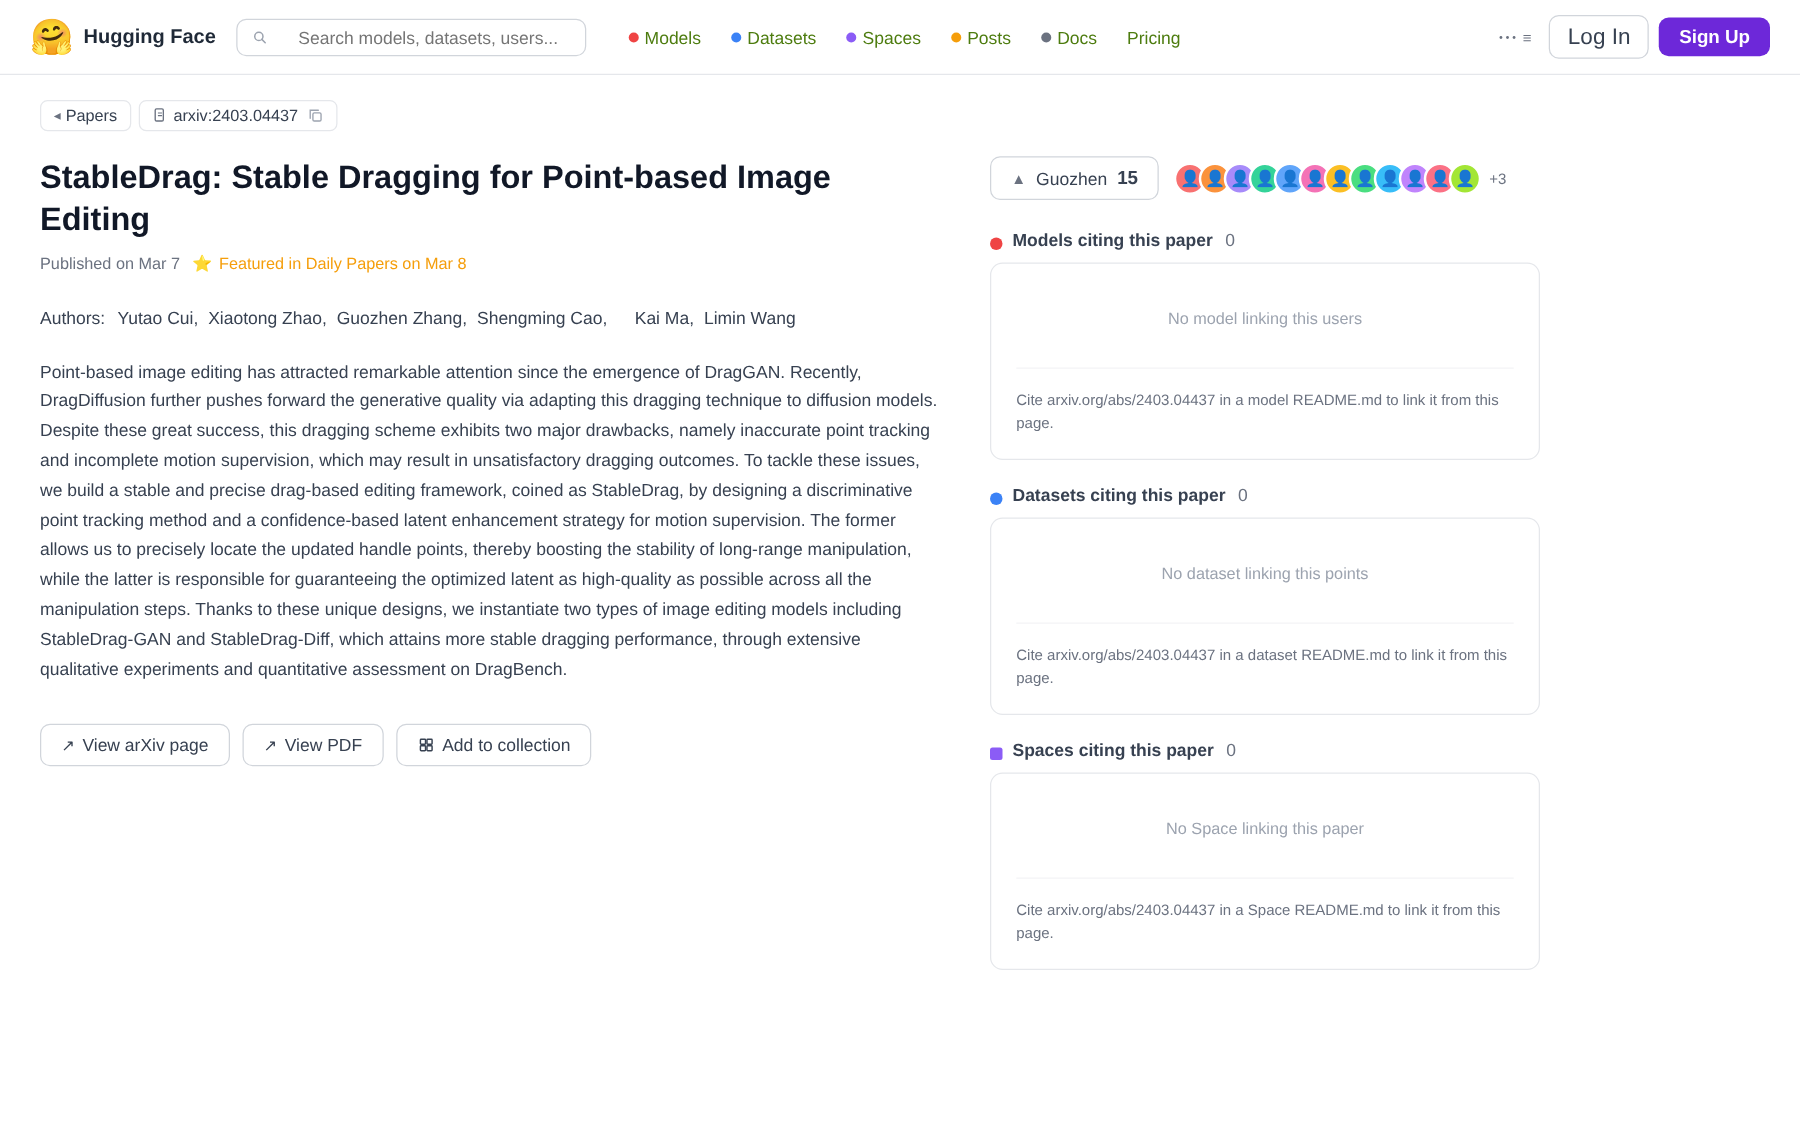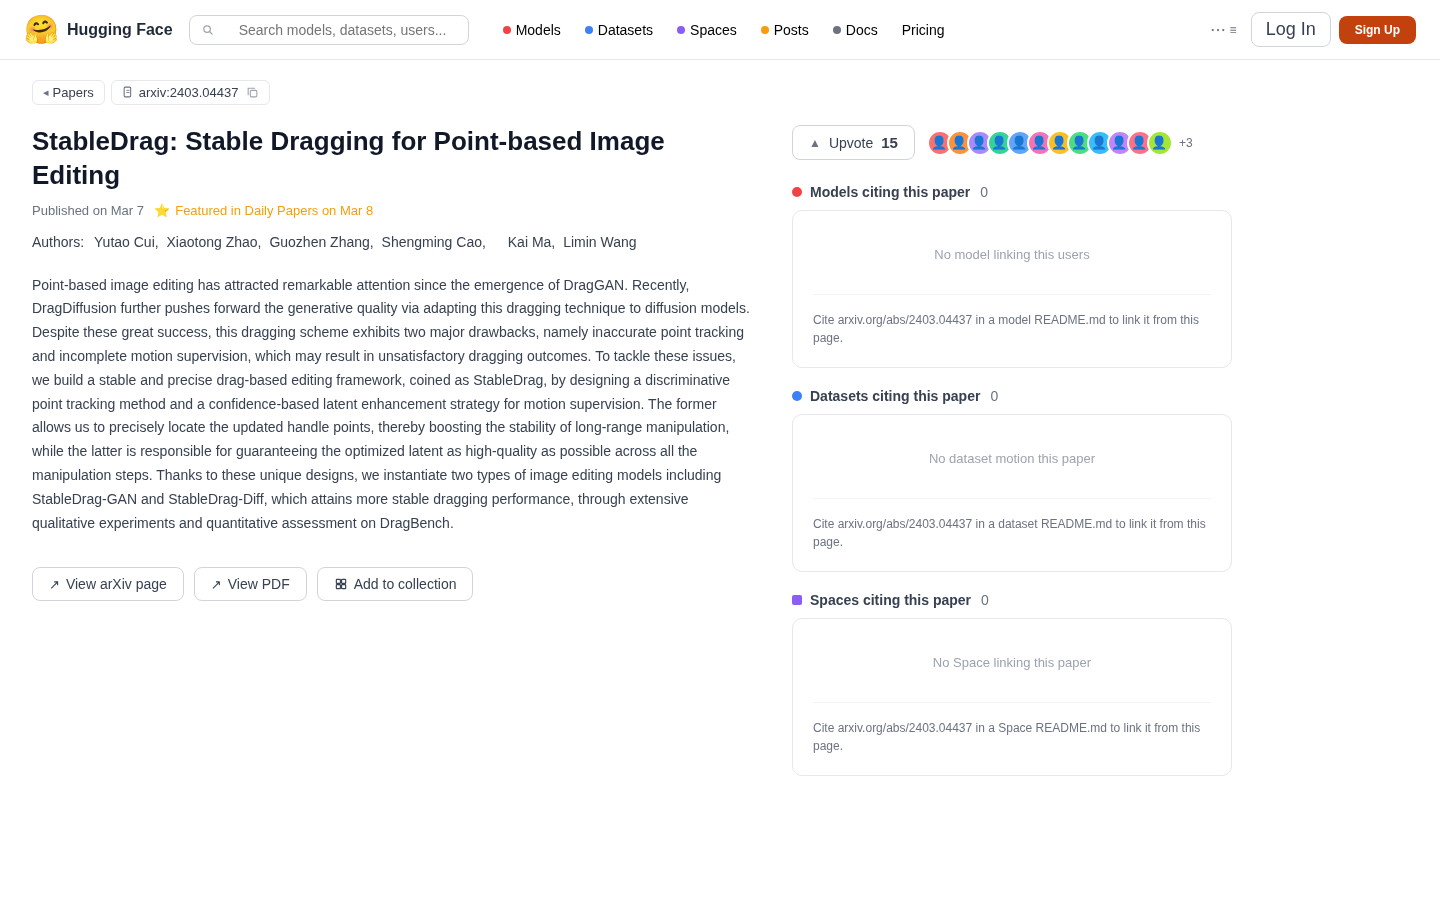--- a/index.html
+++ b/index.html
@@ -14,33 +14,33 @@
     .nav-logo .emoji { font-size: 28px; }
     .nav-search {
       display: flex; align-items: center; gap: 25px;
       border: 1px solid #d1d5db; border-radius: 8px; padding: 6px 12px;
       width: 280px; color: #9ca3af;
     }
     .nav-search input { border: none; outline: none; background: transparent; color: #6b7280; font-size: 14px; width: 100%; }
     .nav-links { display: flex; align-items: center; gap: 4px; margin-left: 8px; }
     .nav-link {
       display: flex; align-items: center; gap: 5px;
-      padding: 6px 10px; border-radius: 6px; color: #000000;
+      padding: 6px 10px; border-radius: 6px; color: #4d7c0f;
       font-size: 14px; text-decoration: none; cursor: pointer;
     }
     .nav-link .dot { width: 8px; height: 8px; border-radius: 50%; flex-shrink: 0; }
     .nav-dot-models { background: #ef4444; }
     .nav-dot-datasets { background: #3b82f6; }
     .nav-dot-spaces { background: #8b5cf6; }
     .nav-dot-posts { background: #f59e0b; }
     .nav-dot-docs { background: #6b7280; }
     .nav-spacer { flex: 1; }
     .nav-right { display: flex; align-items: center; gap: 8px; }
     .btn-login { padding: 6px 14px; border-radius: 8px; border: 1px solid #d1d5db; background: #fff; cursor: pointer; font-size: 18px; color: #374151; }
-    .btn-signup { padding: 7px 16px; border-radius: 8px; background: #c2410c; color: #fff; border: none; cursor: pointer; font-size: 12px; font-weight: 600; }
+    .btn-signup { padding: 7px 16px; border-radius: 8px; background: #6d28d9; color: #fff; border: none; cursor: pointer; font-size: 15px; font-weight: 600; }
     .nav-menu-icon { display: flex; align-items: center; gap: 3px; color: #6b7280; cursor: pointer; padding: 6px; }
 
     
     .breadcrumb {
       display: flex; align-items: center; gap: 6px;
       padding: 20px 32px 0;
       font-size: 13px;
     }
     .breadcrumb-item {
       display: flex; align-items: center; gap: 4px;
@@ -50,21 +50,21 @@
     .breadcrumb-arrow { font-size: 11px; color: #6b7280; }
 
     
     .main-layout {
       display: flex; gap: 0; padding: 0 32px; max-width: 1440px;
     }
 
     
     .content-area { flex: 1; padding: 20px 40px 20px 0; max-width: 760px; }
     .paper-title { font-size: 26px; font-weight: 700; color: #111827; line-height: 1.3; margin-bottom: 10px; }
-    .paper-meta { display: flex; align-items: center; gap: 10px; font-size: 13px; color: #6b7280; margin-bottom: 16px; }
+    .paper-meta { display: flex; align-items: center; gap: 10px; font-size: 13px; color: #6b7280; margin-bottom: 28px; }
     .featured-badge { display: flex; align-items: center; gap: 5px; color: #f59e0b; font-size: 13px; }
     .featured-badge .star { color: #f59e0b; }
 
     .authors-row { font-size: 14px; color: #374151; margin-bottom: 24px; }
     .authors-row span { color: #374151; }
     .author-link { color: #374151; font-weight: 500; }
 
     .abstract-title { font-size: 18px; font-weight: 700; color: #111827; margin-bottom: 12px; }
     .abstract-text { font-size: 14px; line-height: 1.7; color: #374151; }
 
@@ -96,21 +96,21 @@
       border: 2px solid #fff; margin-left: -6px; font-size: 13px;
       display: flex; align-items: center; justify-content: center;
       overflow: hidden; flex-shrink: 0;
     }
     .avatar-bubble:first-child { margin-left: 0; }
     .avatar-more { font-size: 12px; color: #6b7280; margin-left: 6px; }
 
     
     .cite-section { margin-bottom: 20px; }
     .cite-section-header {
-      display: flex; align-items: center; gap: 8px;
+      display: flex; align-items: flex-end; gap: 8px;
       font-size: 14px; font-weight: 600; color: #374151; margin-bottom: 10px;
     }
     .cite-section-header .count { color: #6b7280; font-weight: 400; margin-left: 2px; }
     .cite-section-dot { width: 10px; height: 10px; border-radius: 50%; flex-shrink: 0; }
     .cite-section-square { width: 10px; height: 10px; border-radius: 2px; flex-shrink: 0; }
     .cite-dot-models { background: #ef4444; }
     .cite-dot-datasets { background: #3b82f6; }
     .cite-square-spaces { background: #8b5cf6; }
 
     .cite-card {
@@ -258,21 +258,21 @@
         <span>Add to collection</span>
       </a>
     </div>
   </div>
 
   <div class="sidebar">
 
     <div class="upvote-row">
       <button class="upvote-btn">
         <span class="upvote-triangle">▲</span>
-        <span>Upvote</span>
+        <span>Guozhen</span>
         <span class="upvote-count">15</span>
       </button>
       <div class="avatars">
         <div class="avatar-bubble av1">👤</div>
         <div class="avatar-bubble av2">👤</div>
         <div class="avatar-bubble av3">👤</div>
         <div class="avatar-bubble av4">👤</div>
         <div class="avatar-bubble av5">👤</div>
         <div class="avatar-bubble av6">👤</div>
         <div class="avatar-bubble av7">👤</div>
@@ -298,21 +298,21 @@
       </div>
     </div>
 
     <div class="cite-section">
       <div class="cite-section-header">
         <span class="cite-section-dot cite-dot-datasets"></span>
         <span>Datasets citing this paper</span>
         <span class="count">0</span>
       </div>
       <div class="cite-card">
-        <div class="cite-empty">No dataset motion this paper</div>
+        <div class="cite-empty">No dataset linking this points</div>
         <div class="divider"></div>
         <div class="cite-instruction">Cite arxiv.org/abs/2403.04437 in a dataset README.md to link it from this page.</div>
       </div>
     </div>
 
     <div class="cite-section">
       <div class="cite-section-header">
         <span class="cite-section-square cite-square-spaces"></span>
         <span>Spaces citing this paper</span>
         <span class="count">0</span>

